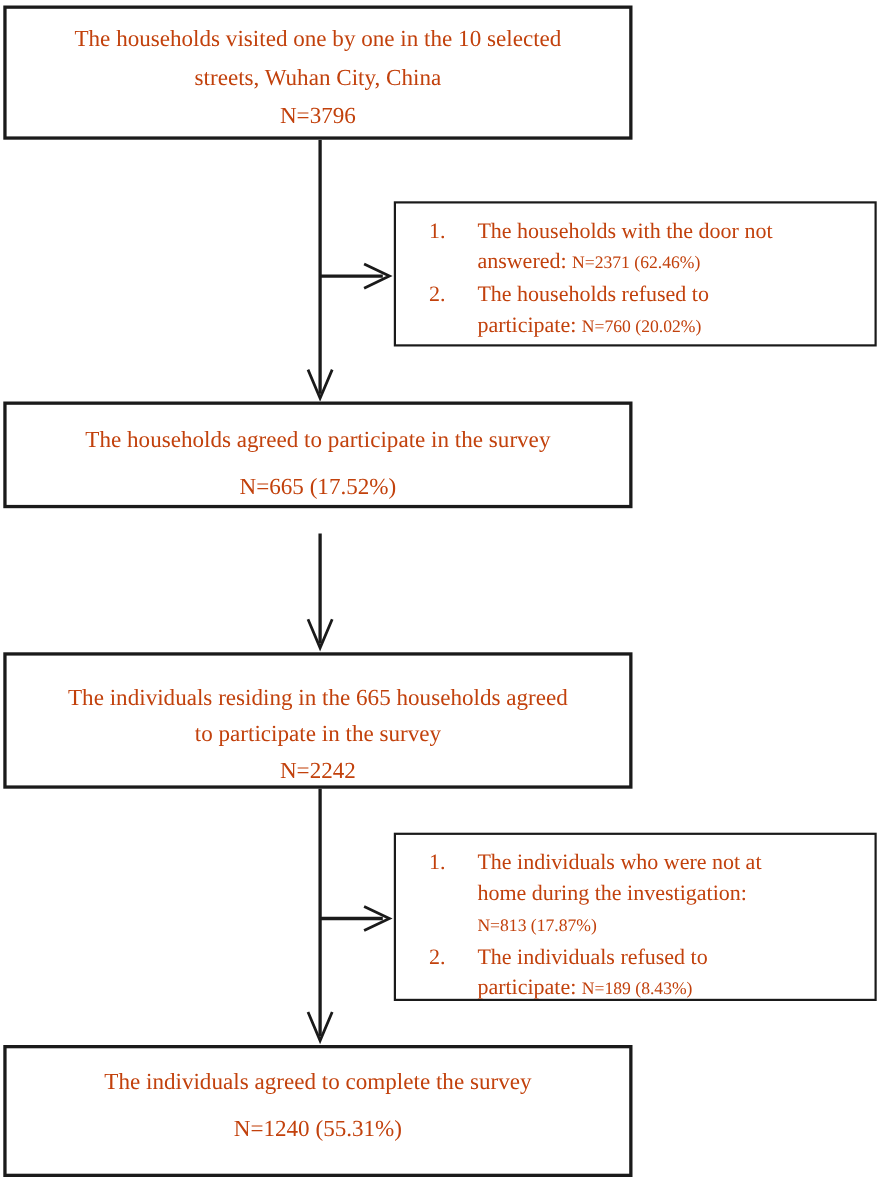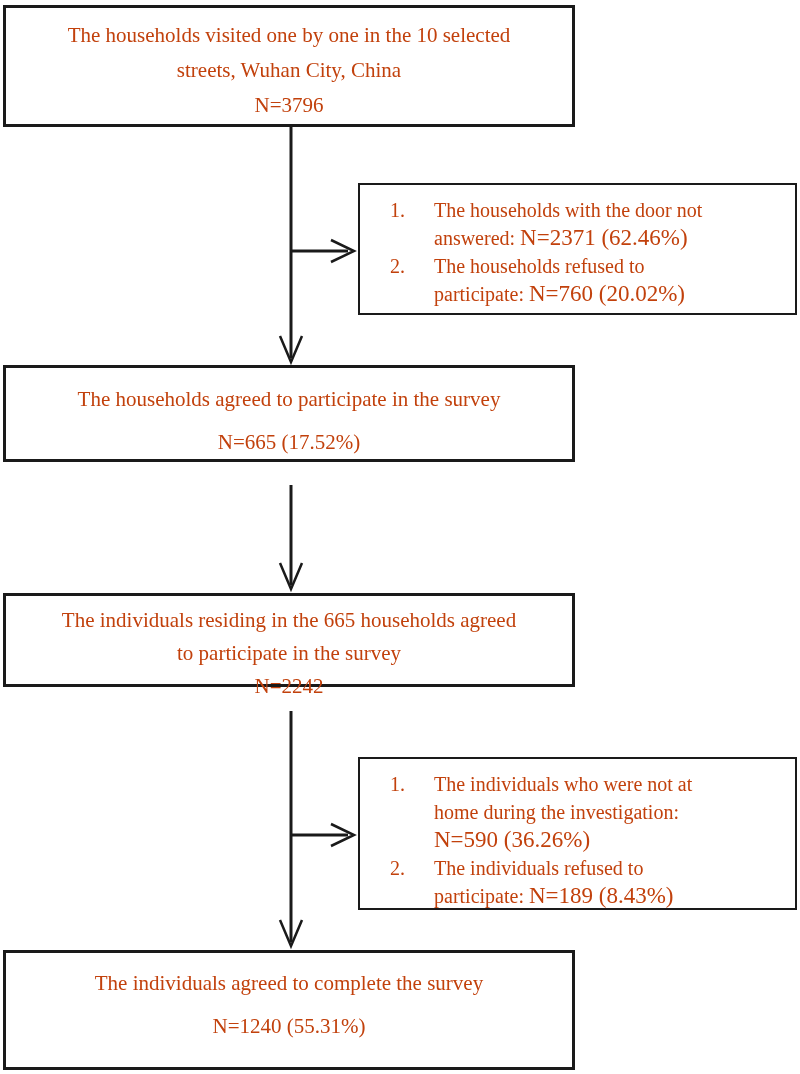--- a/index.html
+++ b/index.html
@@ -31,24 +31,24 @@
     position: absolute;
     box-sizing: border-box;
     border: 2px solid #1a1a1a;
     background: #ffffff;
     font-size: 20px;
     overflow: hidden;
   }
   .li { display: flex; align-items: flex-start; }
   .li .num { width: 44px; flex: none; }
   .li .litext { flex: 1; }
-  .nval { font-size: 23px; }
+  .nval { font-size: 16px; }
   #box1 { left: 3px; top: 5px;   width: 572px; height: 122px; padding-top: 10px; line-height: 35px; }
   #box2 { left: 3px; top: 365px; width: 572px; height: 97px; padding-top: 14px; line-height: 34px; }
-  #box3 { left: 3px; top: 593px; width: 572px; height: 94px; padding-top: 8px; line-height: 33px; }
+  #box3 { left: 3px; top: 593px; width: 572px; height: 124px; padding-top: 22px; line-height: 33px; }
   #box4 { left: 3px; top: 950px; width: 572px; height: 120px; padding-top: 13px; line-height: 34px; }
   #box2 .ngap, #box4 .ngap { display: block; margin-top: 9px; }
   #sbox1 { left: 358px; top: 183px; width: 439px; height: 132px; padding: 11px 12px 0 30px; line-height: 28px; }
   #sbox2 { left: 358px; top: 757px; width: 439px; height: 153px; padding: 11px 12px 0 30px; line-height: 28px; }
 </style>
 </head>
 <body>
 
 <div class="canvas">
 
@@ -105,21 +105,21 @@
     <span class="bline">to participate in the survey</span>
     <span class="bline">N=2242</span>
   </div>
 
   <div class="side" id="sbox2">
     <div class="li">
       <span class="num">1.</span>
       <div class="litext">
         <span>The individuals who were not at</span><br>
         <span>home during the investigation:</span><br>
-        <span class="nval">N=590 (36.26%)</span>
+        <span class="nval">N=813 (17.87%)</span>
       </div>
     </div>
     <div class="li">
       <span class="num">2.</span>
       <div class="litext">
         <span>The individuals refused to</span><br>
         <span>participate:</span>
         <span class="nval">N=189  (8.43%)</span>
       </div>
     </div>

